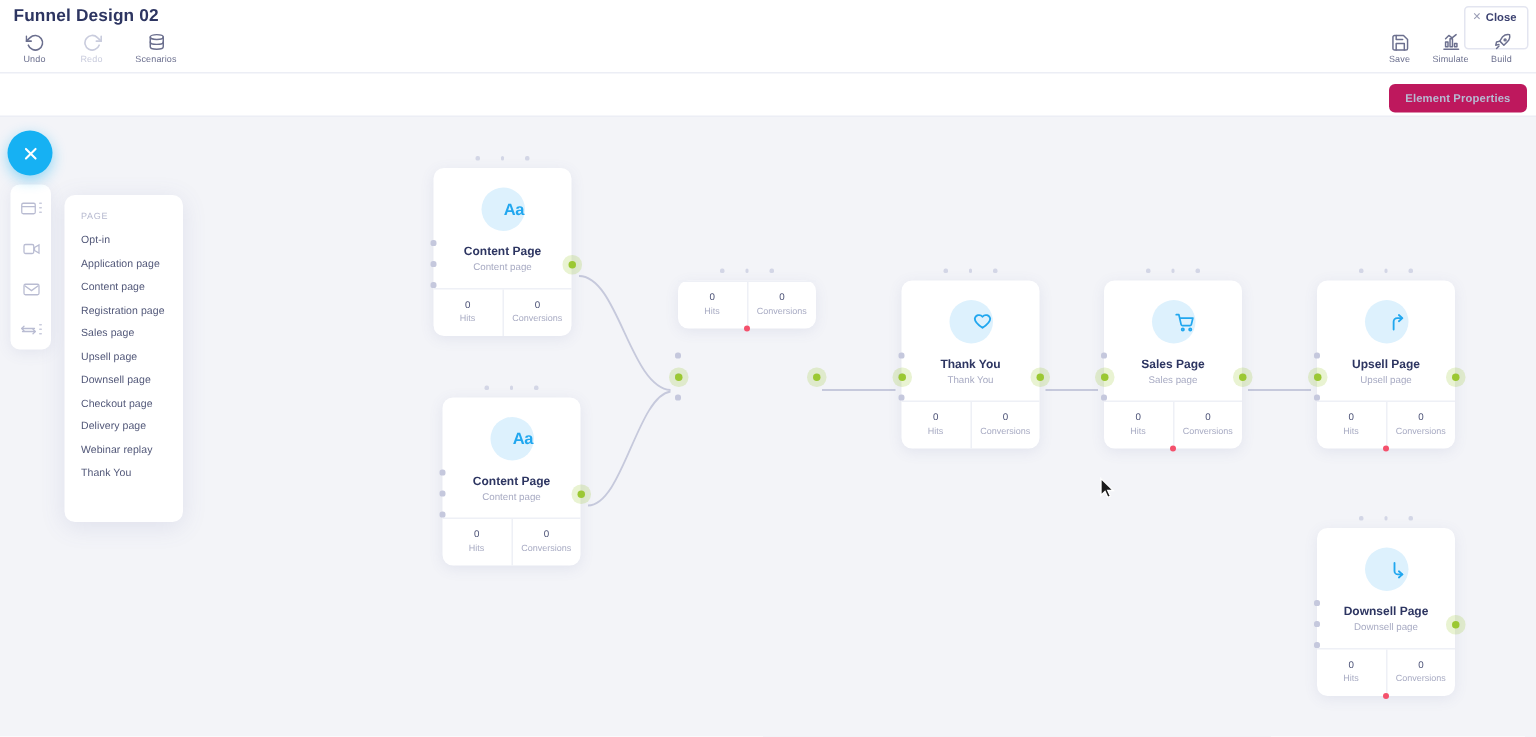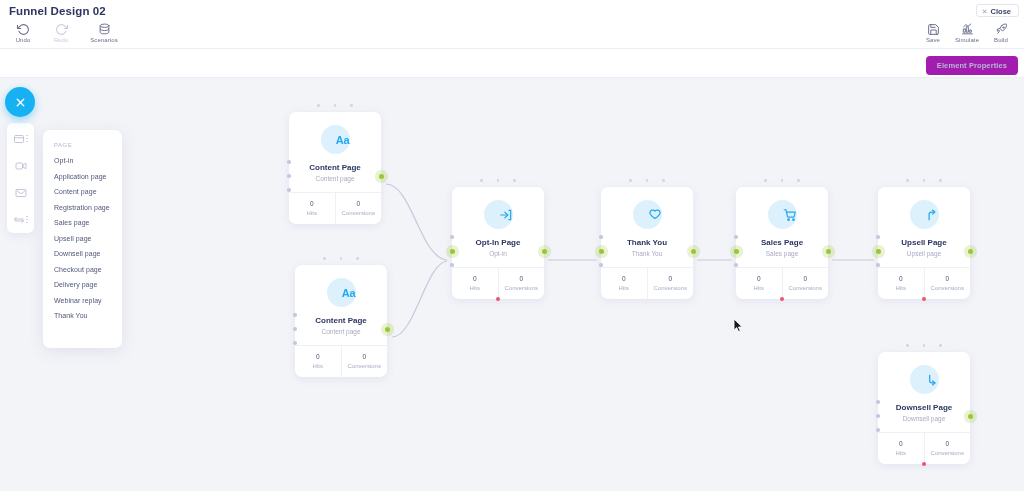--- a/index.html
+++ b/index.html
@@ -31,33 +31,33 @@
 
   .tool-group-right {
     position: absolute; right: 6px; top: 21px; display: flex; gap: 0px;
   }
   .tool-group-right .tool-btn { width: 34px; }
 
   .close-btn {
     position: absolute; right: 5px; top: 4px;
     display: flex; align-items: center; gap: 3px;
     border: 1px solid #e3e5f0; border-radius: 3px;
-    padding: 2px 7px 0 5px; background: #fff; cursor: pointer;
+    padding: 2px 7px 16px 5px; background: #fff; cursor: pointer;
   }
   .close-btn .xg { font-size: 7px; color: #9a9db5; line-height: 1; }
   .close-btn .cl { font-size: 7.5px; font-weight: bold; color: #3b4170; }
 
   
   .subbar {
     position: absolute; top: 49px; left: 0; width: 1024px; height: 29px;
     background: #ffffff; border-bottom: 1px solid #eceef5; z-index: 39;
   }
   .elem-props {
     position: absolute; right: 6px; top: 7px;
-    background: #a21caf; color: #b7bad2;
+    background: #be185d; color: #b7bad2;
     font-size: 7.5px; font-weight: bold; letter-spacing: .1px;
     padding: 5px 11px; border-radius: 4px; border: none; cursor: not-allowed;
   }
 
   
   .canvas {
     position: absolute; top: 78px; left: 0; width: 1024px; height: 413px;
     background: #f3f4f8; overflow: hidden;
   }
   .edges { position: absolute; top: 0; left: 0; width: 1024px; height: 413px; }
@@ -304,31 +304,20 @@
             <i></i>
             <i></i>
             <i></i>
           </span>
           <span class="port port-in" style="top:48px;"></span>
           <span class="port port-in" style="top:62px;"></span>
           <span class="port port-in" style="top:76px;"></span>
           <span class="port port-g port-left" style="top:62px;"></span>
           <span class="port port-g port-out" style="top:62px;"></span>
           <span class="port port-red"></span>
-          <div class="node-body">
-            <div class="node-ico">
-              <svg viewBox="0 0 24 24" fill="none" stroke="currentColor" stroke-width="2.1" stroke-linecap="round" stroke-linejoin="round">
-                <polyline points="10,7 15,12 10,17"></polyline>
-                <line x1="3" y1="12" x2="15" y2="12"></line>
-                <path d="M17 4h3v16h-3"></path>
-              </svg>
-            </div>
-            <div class="node-title">Opt-In Page</div>
-            <div class="node-sub">Opt-in</div>
-          </div>
           <div class="node-stats">
             <div class="stat">
               <div class="stat-v">0</div>
               <div class="stat-l">Hits</div>
             </div>
             <div class="stat">
               <div class="stat-v">0</div>
               <div class="stat-l">Conversions</div>
             </div>
           </div>

